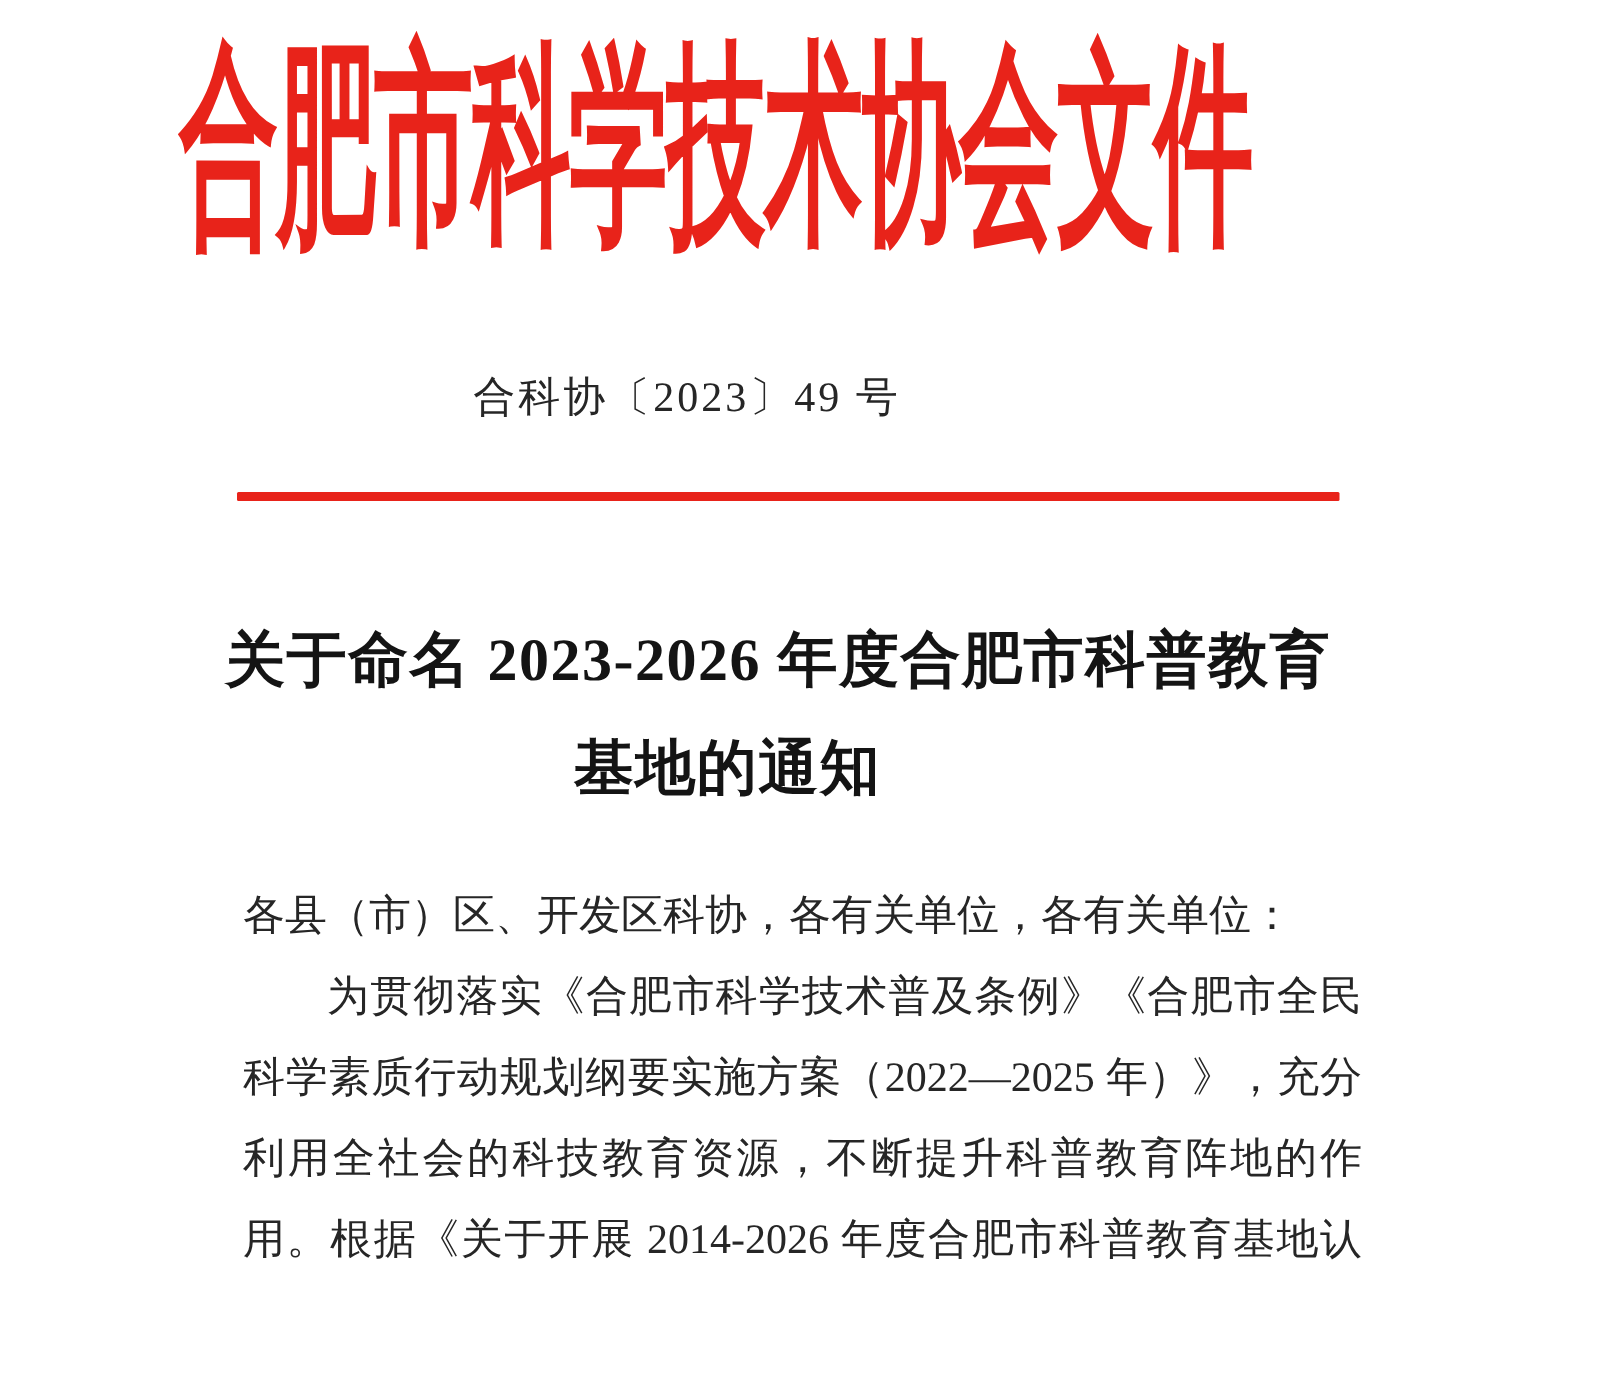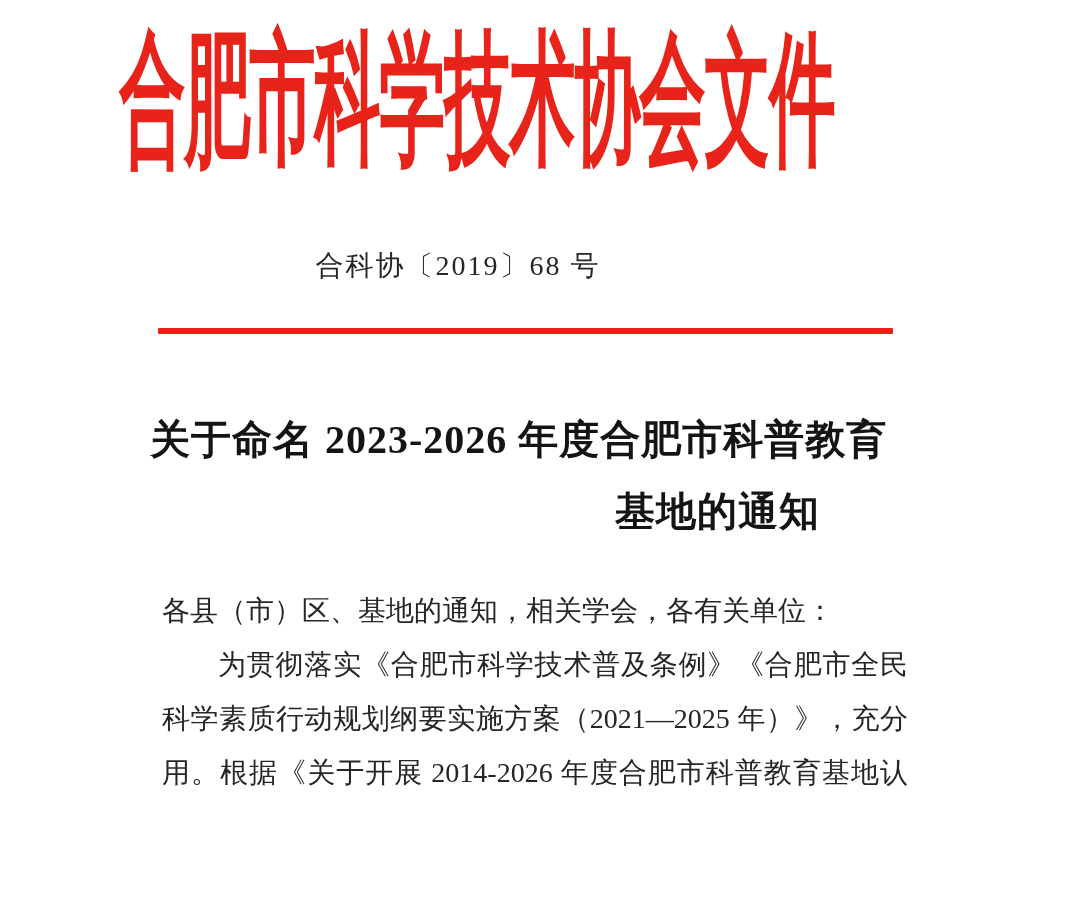--- a/index.html
+++ b/index.html
@@ -58,21 +58,21 @@
     height: 6px;
     background: var(--accent);
     border-radius: 1px;
   }
   
   .doc-title {
     position: absolute;
     top: 404px;
     left: 150px;
     right: 160px;
-    text-align: right;
+    text-align: center;
     font-weight: 700;
     font-size: 40px;
     line-height: 72px;
     color: var(--title-ink);
     letter-spacing: 1px;
   }
   .doc-title .t-line { white-space: nowrap; }
   
   .body-block {
     position: absolute;
@@ -97,29 +97,30 @@
     text-indent: 2em;
   }
 </style>
 </head>
 <body>
 
 <div class="page">
 
   <div class="org-title">合肥市科学技术协会文件</div>
 
-  <div class="doc-number">合科协〔2019〕68 号</div>
+  <div class="doc-number">合科协〔2023〕49 号</div>
 
   <div class="red-rule"></div>
 
   <div class="doc-title">
     <div class="t-line">关于命名 2023-2026 年度合肥市科普教育</div>
     <div class="t-line">基地的通知</div>
   </div>
 
   <div class="body-block">
-    <div class="body-line salutation">各县（市）区、基地的通知，相关学会，各有关单位：</div>
+    <div class="body-line salutation">各县（市）区、开发区科协，各有关单位，各有关单位：</div>
     <div class="body-line indent">为贯彻落实《合肥市科学技术普及条例》《合肥市全民</div>
-    <div class="body-line">科学素质行动规划纲要实施方案（2021—2025 年）》，充分</div>
+    <div class="body-line">科学素质行动规划纲要实施方案（2022—2025 年）》，充分</div>
+    <div class="body-line">利用全社会的科技教育资源，不断提升科普教育阵地的作</div>
     <div class="body-line">用。根据《关于开展 2014-2026 年度合肥市科普教育基地认</div>
   </div>
 
 </div>
 
 </body></html>

